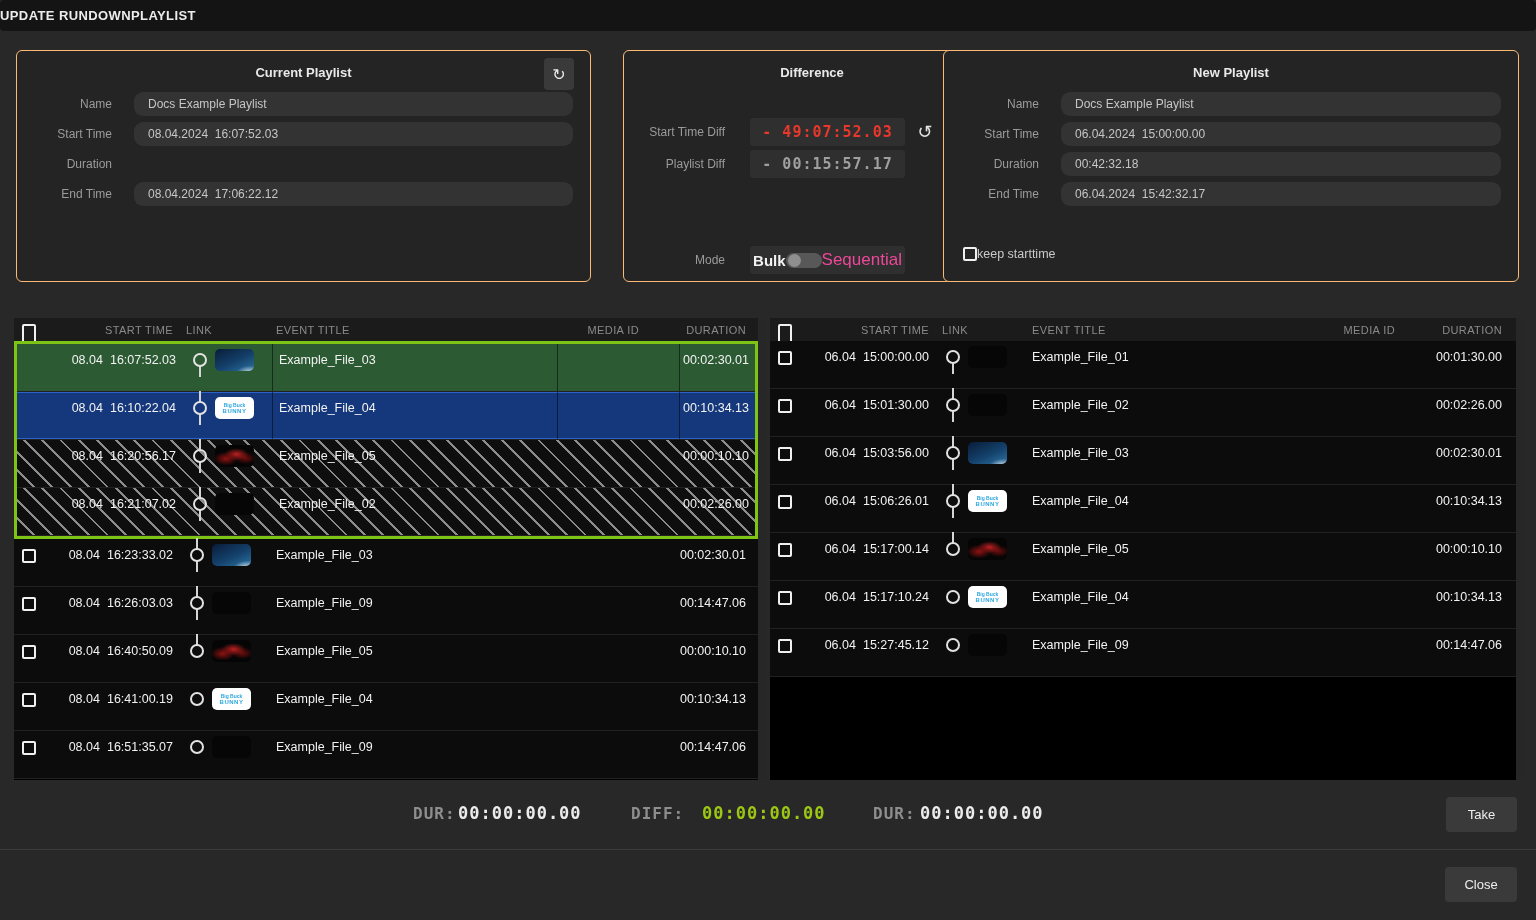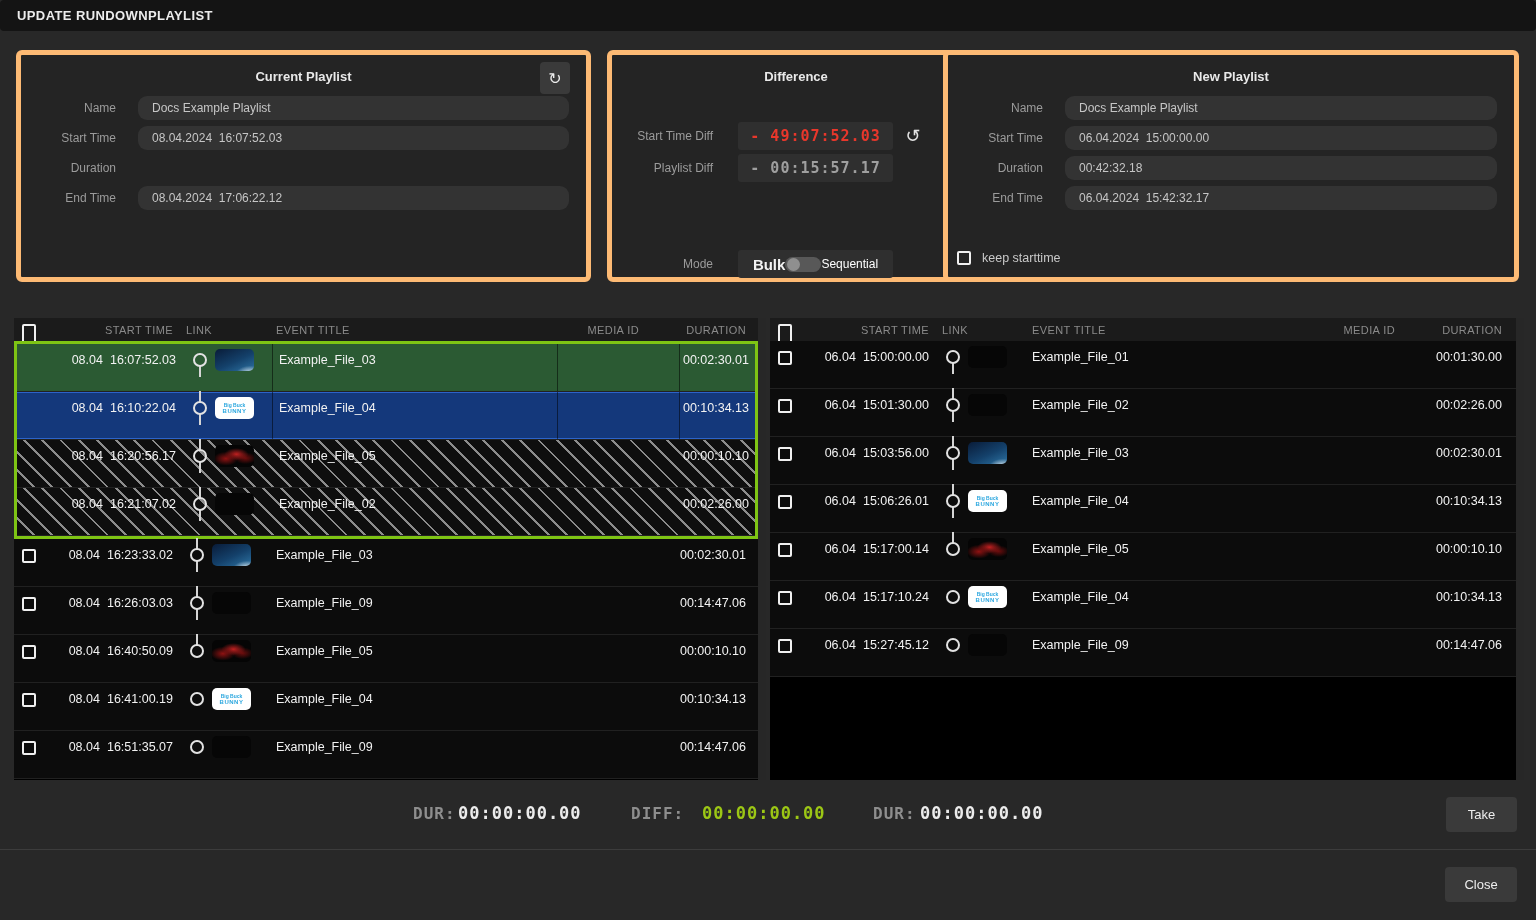--- a/index.html
+++ b/index.html
@@ -1,53 +1,53 @@
 <!DOCTYPE html>
 <html><head>
 <meta charset="utf-8">
 <style>
   html,body{margin:0;padding:0}
   body{width:1536px;height:920px;background:#282828;font-family:"Liberation Sans",sans-serif;
        position:relative;overflow:hidden;-webkit-font-smoothing:antialiased}
   
   .titlebar{position:absolute;left:0;top:0;width:1536px;height:31px;background:#141414;
-            border-radius:4px;display:flex;align-items:center;padding-left:17px;box-sizing:border-box}
+            border-radius:4px;display:flex;align-items:center;box-sizing:border-box}
   .titlebar span{color:#ececec;font-size:13px;font-weight:bold;letter-spacing:.4px}
   
-  .panel{position:absolute;top:50px;height:232px;background:#242424;border:5px solid #fdba74;
+  .panel{position:absolute;top:50px;height:232px;background:#242424;border:1px solid #fdba74;
          border-radius:6px;box-sizing:border-box}
   #pCur{left:16px;width:575px}
-  #pDiff{left:607px;width:378px}
+  #pDiff{left:623px;width:378px}
   #pNew{left:943px;width:576px}
   .ptitle{text-align:center;color:#e9e9e9;font-weight:bold;font-size:13px;margin-top:14px}
   .iconbtn{position:absolute;display:flex;align-items:center;justify-content:center;
            background:#3a3a3a;border-radius:4px;color:#eaeaea;cursor:pointer}
   #refreshBtn{top:7px;right:16px;width:30px;height:32px;font-size:16px}
   .fstack{position:absolute;left:0;right:17px;top:41px}
   .frow{display:flex;align-items:center;height:24px;margin-bottom:6px}
   .lbl{width:95px;text-align:right;color:#9b9b9b;font-size:12px;margin-right:22px;flex:none}
   .val{flex:1;height:24px;background:#333333;border-radius:9px;color:#c6c6c6;font-size:12px;
        display:flex;align-items:center;padding-left:14px;white-space:pre}
   
   .dlbl{position:absolute;width:101px;text-align:right;color:#9b9b9b;font-size:12px;line-height:28px}
   .dval{position:absolute;left:126px;width:155px;height:28px;background:#2f2f2f;border-radius:3px;
         display:flex;align-items:center;justify-content:center;box-sizing:border-box}
   .seg{font-family:"DejaVu Sans Mono",monospace;font-weight:bold;letter-spacing:1px}
   .seg-red{color:#e8372b;font-size:15px}
   .seg-gray{color:#9f9f9f;font-size:15px}
   #resetBtn{position:absolute;left:290px;top:70px;width:22px;height:22px;color:#e2e2e2;
             font-size:18px;display:flex;align-items:center;justify-content:center;cursor:pointer}
   .mode-bulk{color:#f2f2f2;font-weight:bold;font-size:15px}
-  .mode-seq{color:#ffffff;font-size:12px}
+  .mode-seq{color:#ec4899;font-size:17px}
   .toggle{width:36px;height:15px;border-radius:8px;background:#585858;position:relative;cursor:pointer}
   .toggle .knob{position:absolute;left:2px;top:1px;width:13px;height:13px;border-radius:50%;background:#8f8f8f}
   
   .cbx{width:10px;height:10px;border:2px solid #f0f0f0;border-radius:2px;background:transparent;
        display:inline-block;flex:none;cursor:pointer}
-  .keeprow{position:absolute;left:9px;top:196px;display:flex;align-items:center;gap:11px}
+  .keeprow{position:absolute;left:19px;top:196px;display:flex;align-items:center;gap:0}
   .keeprow span{color:#c9c9c9;font-size:12.5px}
   
   .table{position:absolute;top:318px;height:462px;background:#000}
   #tL{left:14px;width:752px}
   #tR{left:770px;width:754px}
   .sgut{position:absolute;right:0;top:0;width:8px;height:100%;background:#272727}
   .thead{height:23px;background:#1b1b1b;position:relative;margin-right:8px}
   .thead .hx{position:absolute;top:0;height:23px;display:flex;align-items:center;
              color:#8a8a8a;font-size:11px;letter-spacing:.4px}
   .h-cb{left:8px;top:6px !important}

